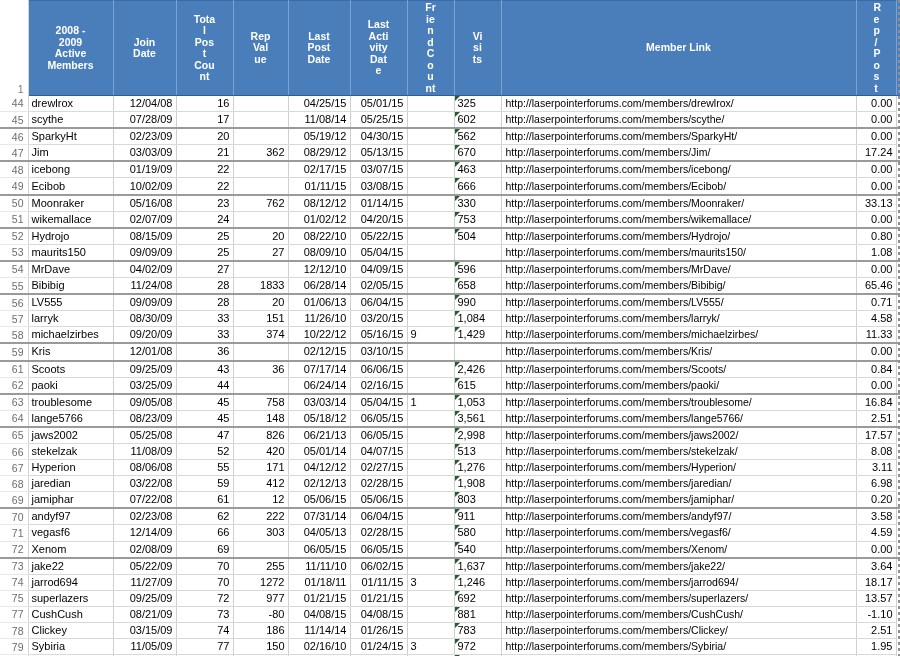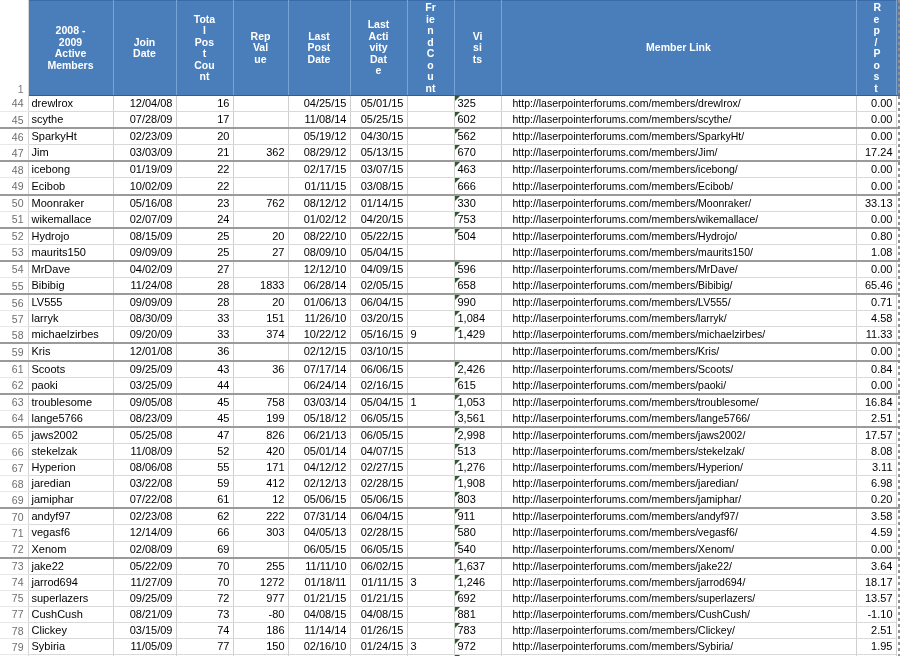--- a/index.html
+++ b/index.html
@@ -120,21 +120,21 @@
   td.marker { position: relative; }
   td.marker::before {
     content: "";
     position: absolute;
     top: 0; left: 0;
     width: 0; height: 0;
     border-top: 5px solid #2b5b2b;
     border-right: 5px solid transparent;
   }
 
-  td.link-cell { font-size: 10.5px; padding-left: 11px; }
+  td.link-cell { font-size: 10.5px; padding-left: 4px; }
 
   
   #right-edge {
     position: absolute;
     top: 0; right: 0;
     width: 2px; height: 656px;
     background: repeating-linear-gradient(to bottom,
        #8f8f8f 0px, #8f8f8f 3px, transparent 3px, transparent 6px);
     pointer-events: none;
   }
@@ -439,21 +439,21 @@
           <td class="cell left marker">1,053</td>
           <td class="cell left link-cell">http://laserpointerforums.com/members/troublesome/</td>
           <td class="cell num">16.84</td>
           <td class="edge"></td>
         </tr>
         <tr class="data-row rule-row">
           <td class="rownum">64</td>
           <td class="cell left">lange5766</td>
           <td class="cell num">08/23/09</td>
           <td class="cell num">45</td>
-          <td class="cell num">199</td>
+          <td class="cell num">148</td>
           <td class="cell num">05/18/12</td>
           <td class="cell num">06/05/15</td>
           <td class="cell left"></td>
           <td class="cell left marker">3,561</td>
           <td class="cell left link-cell">http://laserpointerforums.com/members/lange5766/</td>
           <td class="cell num">2.51</td>
           <td class="edge"></td>
         </tr>
         <tr class="data-row">
           <td class="rownum">65</td>

